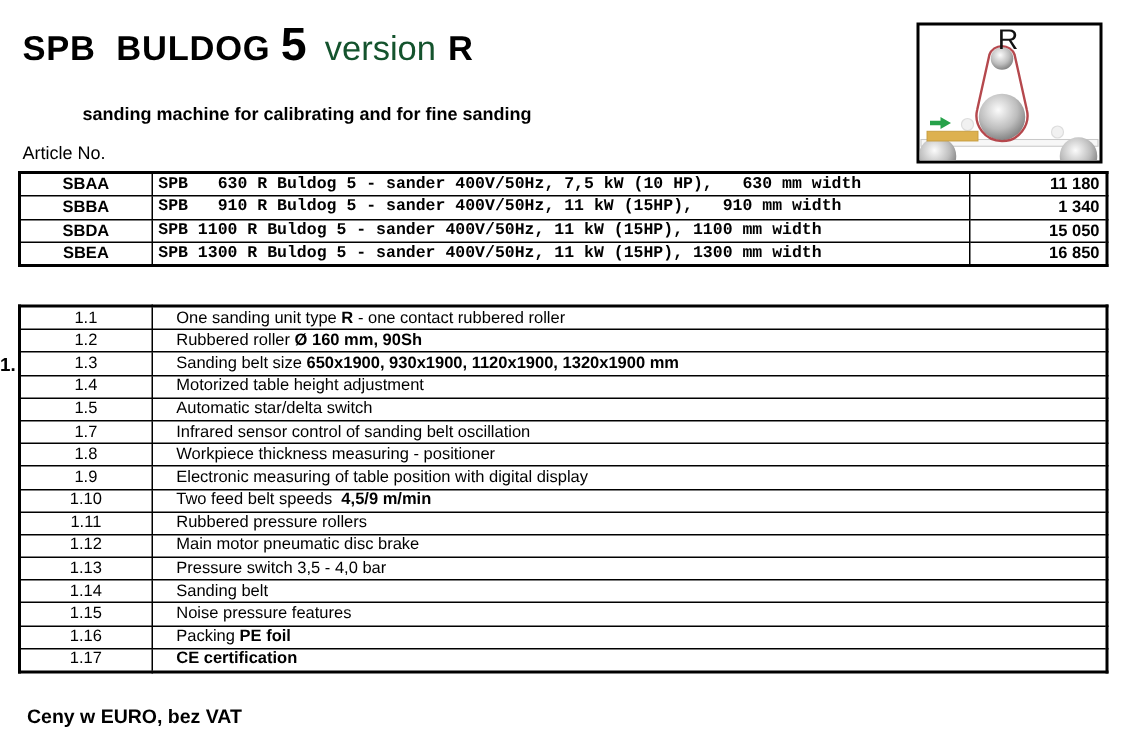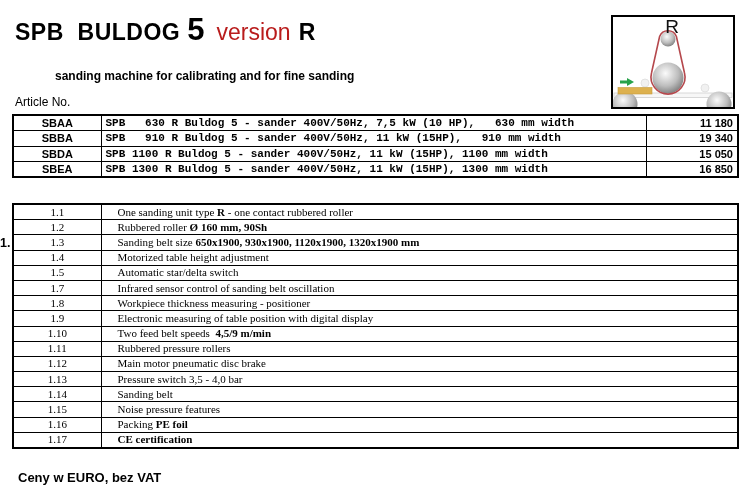--- a/index.html
+++ b/index.html
@@ -5,21 +5,21 @@
   html,body { margin:0; padding:0; background:#ffffff; }
   .page {
     position:relative; width:749px; height:491px; background:#ffffff;
     font-family:"Liberation Sans", sans-serif; color:#000;
     overflow:hidden;
   }
   
   .title-block { position:absolute; left:15px; top:12px; display:flex; align-items:baseline; }
   .title-name   { font-size:23px; font-weight:bold; white-space:pre; letter-spacing:0.5px; }
   .title-number { font-size:31px; font-weight:bold; margin-left:7px; }
-  .title-verword{ font-size:23px; font-weight:normal; margin-left:12px; color:#b91c1c; }
+  .title-verword{ font-size:23px; font-weight:normal; margin-left:12px; color:#14532d; }
   .title-verltr { font-size:23px; font-weight:bold; margin-left:8px; }
 
   .subtitle { position:absolute; left:15px; top:69px; font-size:12px; font-weight:bold;margin-left:40px; }
   .article-label { position:absolute; left:15px; top:95px; font-size:12px; }
 
   
   .diagram-box {
     position:absolute; left:611px; top:15px; width:124px; height:94px;
     border:2px solid #000; box-sizing:border-box; background:#fff; overflow:hidden;
   }
@@ -35,21 +35,21 @@
   .article-table td.code  { text-align:center; }
   .article-table td.desc  { padding-left:4px;font-family:Liberation Mono, monospace; }
   .article-table td.price { text-align:right; padding-right:4px; }
 
   .equipment-heading { position:absolute; left:0; top:188px; font-size:12.5px; font-weight:bold;margin-top:48px; }
 
   .equipment-table {
     position:absolute; left:12px; top:203px; width:725px;
     border:2.5px solid #000; font-size:11px;
   }
-  .equipment-table td { border:1px solid #000; height:14.2px; line-height:13px; padding:0; overflow:hidden; white-space:pre;font-family:Liberation Serif, serif; }
+  .equipment-table td { border:1px solid #000; height:14.2px; line-height:13px; padding:0; overflow:hidden; white-space:pre; }
   .equipment-table td.num  { text-align:center; }
   .equipment-table td.desc { padding-left:16px; }
   .equipment-table td.desc .b { font-weight:bold; }
 
   .footer-note { position:absolute; left:18px; top:470px; font-size:13px; font-weight:bold; }
 </style>
 </head>
 <body>
 
 <div class="page">
@@ -103,21 +103,21 @@
     <tbody>
     <tr>
       <td class="code">SBAA</td>
       <td class="desc">SPB   630 R Buldog 5 - sander 400V/50Hz, 7,5 kW (10 HP),   630 mm width</td>
       <td class="price">11 180</td>
     </tr>
 
     <tr>
       <td class="code">SBBA</td>
       <td class="desc">SPB   910 R Buldog 5 - sander 400V/50Hz, 11 kW (15HP),   910 mm width</td>
-      <td class="price">19 340</td>
+      <td class="price">1 340</td>
     </tr>
 
     <tr>
       <td class="code">SBDA</td>
       <td class="desc">SPB 1100 R Buldog 5 - sander 400V/50Hz, 11 kW (15HP), 1100 mm width</td>
       <td class="price">15 050</td>
     </tr>
 
     <tr>
       <td class="code">SBEA</td>

